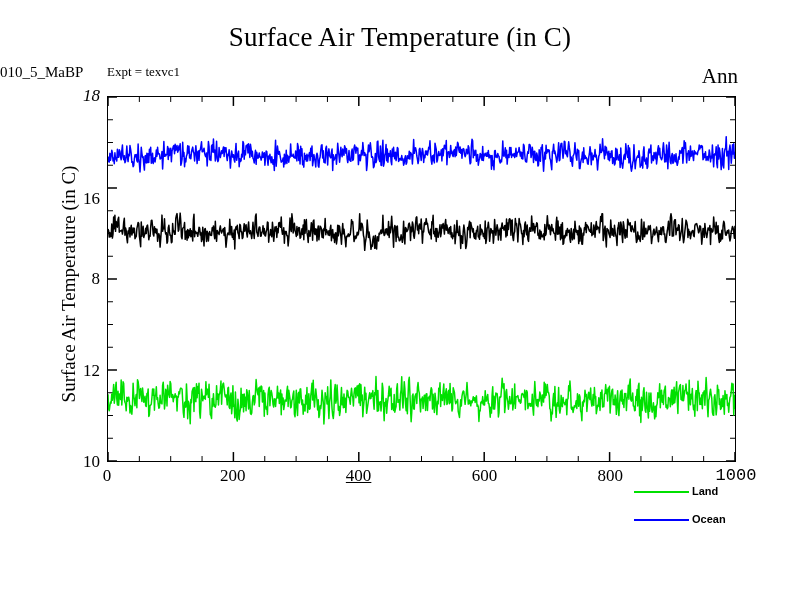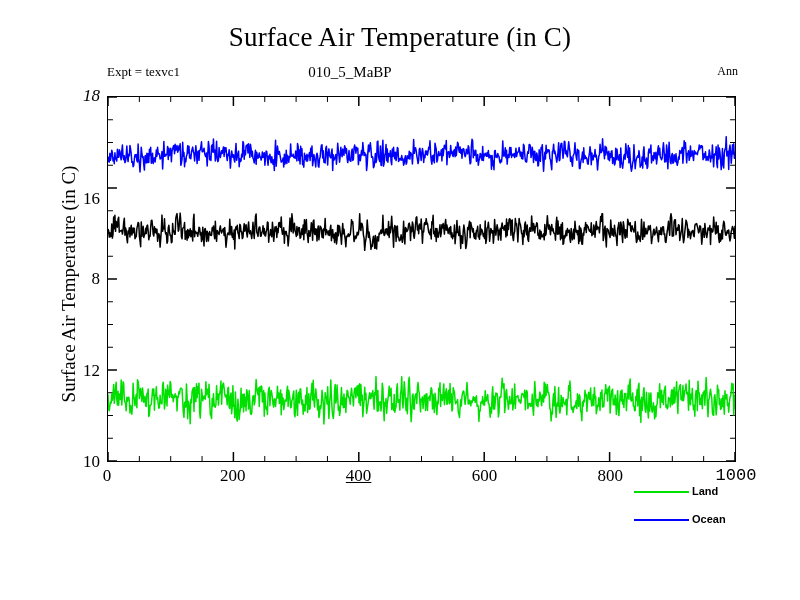--- a/index.html
+++ b/index.html
@@ -42,30 +42,30 @@
     top: 64px;
     font-size: 13px;
     white-space: nowrap;
   }
 
   #run-label {
     position: absolute;
     left: 0;
     top: 64px;
     width: 700px;
-    text-align: center;
+    text-align: left;
     font-size: 15px;
     white-space: nowrap;
   }
 
   #period-label {
     position: absolute;
     right: 62px;
     top: 64px;
-    font-size: 12px;
+    font-size: 21px;
     white-space: nowrap;
   }
 
   
   #xaxis-title {
     position: absolute;
     left: 107px;
     top: 481px;
     width: 629px;
     text-align: center;

